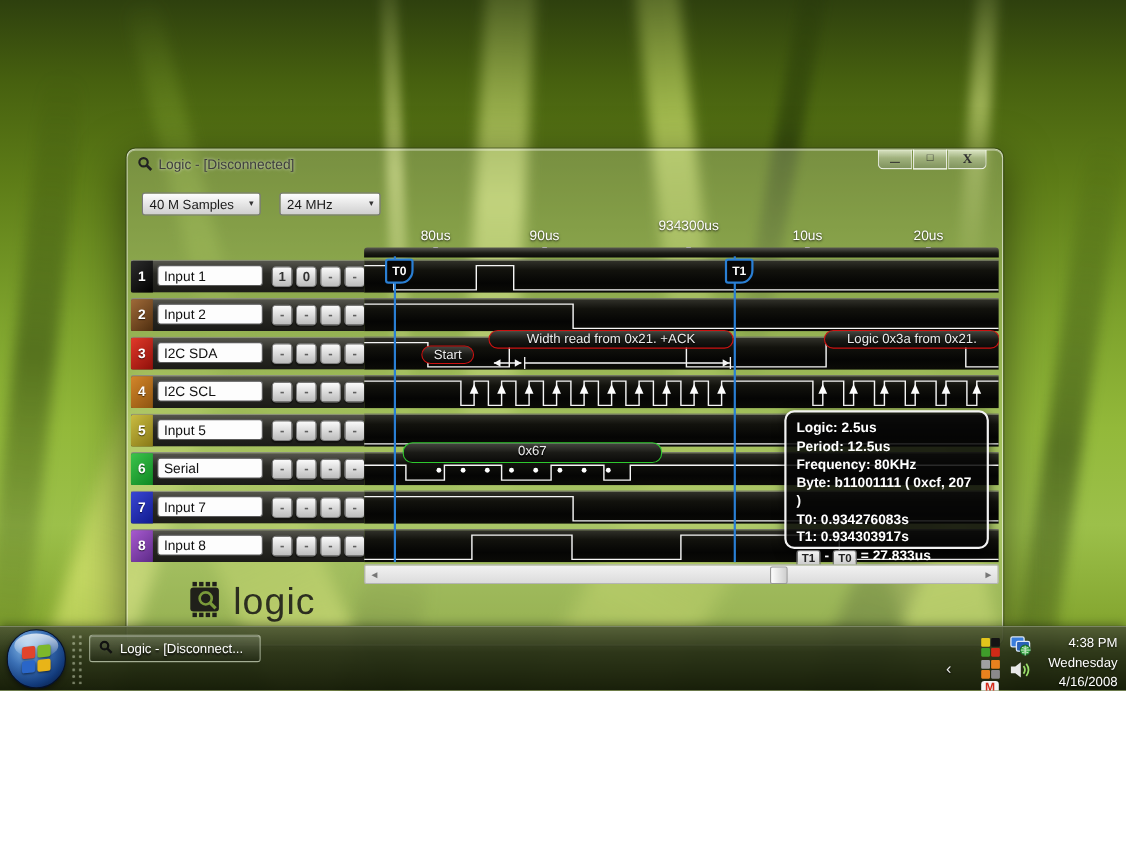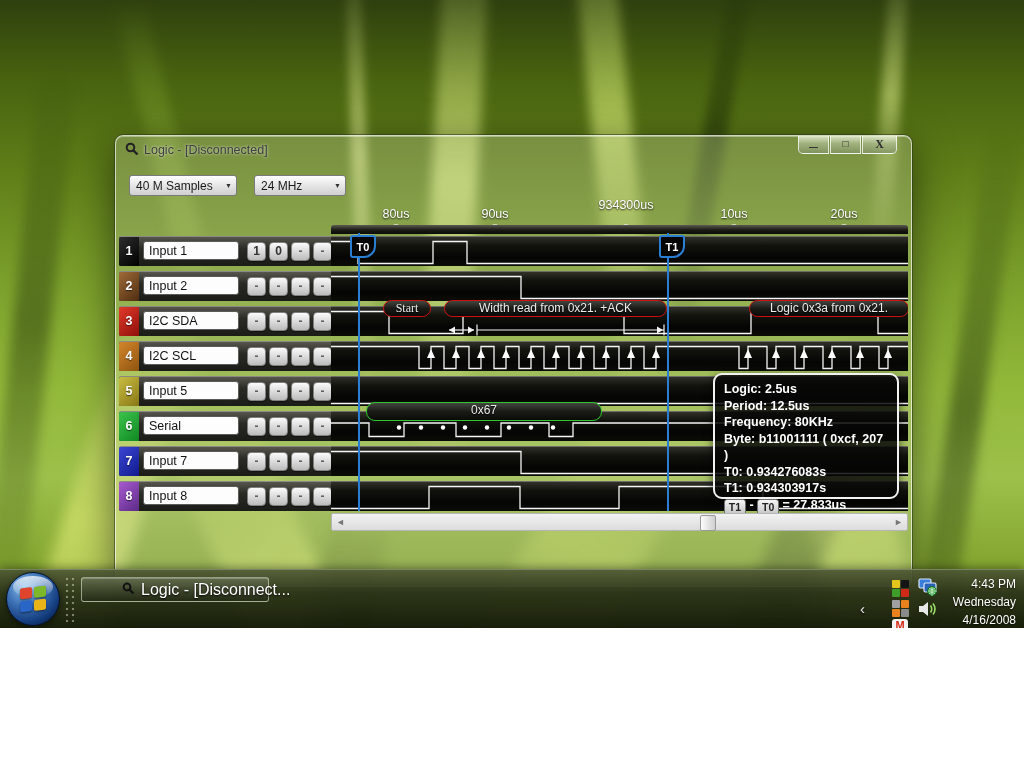--- a/index.html
+++ b/index.html
@@ -97,21 +97,21 @@
   .orb .gloss{position:absolute;left:6px;top:3px;width:40px;height:22px;border-radius:50%;
        background:linear-gradient(180deg,rgba(255,255,255,0.75),rgba(255,255,255,0.05));}
   .flag{position:absolute;left:13px;top:14px;width:26px;height:24px;transform:skewY(-6deg);}
   .flag div{position:absolute;width:12px;height:11px;border-radius:2px;box-shadow:0 1px 2px rgba(0,0,0,0.5);}
   .grip{position:absolute;left:64px;top:6px;width:12px;height:46px;
         background-image:radial-gradient(circle,rgba(230,240,210,0.45) 1px,rgba(0,0,0,0) 1.6px);
         background-size:6px 6px;cursor:col-resize;}
   .taskbtn{position:absolute;left:81px;top:7px;width:154px;height:23px;
            background:linear-gradient(180deg,rgba(120,130,100,0.55),rgba(35,42,22,0.7));
            border:1px solid rgba(235,245,220,0.55);border-radius:3px;display:flex;align-items:center;
-           color:#fff;font-size:16px;cursor:pointer;box-shadow:inset 0 1px 0 rgba(255,255,255,0.25);padding-left:32px;}
+           color:#fff;font-size:12px;cursor:pointer;box-shadow:inset 0 1px 0 rgba(255,255,255,0.25);}
   .taskbtn span.txt{margin-left:6px;text-shadow:0 1px 2px #000;white-space:nowrap;}
   .tray{position:absolute;right:0;top:0;width:150px;height:58px;color:#fff;}
   .chev{position:absolute;left:-14px;top:30px;font-size:15px;color:#eee;cursor:pointer;text-shadow:0 1px 2px #000;}
   .quad{position:absolute;width:17px;height:17px;cursor:pointer;}
   .quad div{position:absolute;width:8px;height:8px;border-radius:1px;}
   .clock{position:absolute;right:8px;top:5px;text-align:right;font-size:12px;line-height:18px;
          text-shadow:0 1px 2px rgba(0,0,0,0.8);cursor:default;}
   .mailico{position:absolute;width:16px;height:13px;background:#f4f4f4;border-radius:3px;color:#d42a1a;
            font-size:11px;font-weight:bold;text-align:center;line-height:13px;cursor:pointer;}
 </style>
@@ -318,41 +318,61 @@
         </div>
         <div class="wave-row" style="top: 252px;">
           <svg width="577" height="30">
             <path d="M 0 26.5 L 98 26.5 L 98 4.5 L 189 4.5 L 189 26.5 L 288 26.5 L 288 4.5 L 432 4.5 L 432 26.5 L 577 26.5" fill="none" stroke="#f5f5f5" stroke-width="1.3"></path>
           </svg>
         </div>
         <div class="tline" style="left: 27px; background: rgb(42, 127, 212);"></div>
         <div class="ttag" style="left: 19px; top: 6px; border-color: rgb(42, 127, 212);">T0</div>
         <div class="tline" style="left: 336px; background: rgb(42, 127, 212);"></div>
         <div class="ttag" style="left: 328px; top: 6px; border-color: rgb(42, 127, 212);">T1</div>
-        <div class="bubble" style="left: 52px; top: 71px; width: 48px; height: 17px; border: 1.5px solid rgb(204, 17, 17); font-family: Liberation Serif, serif;">Start</div>
+        <div class="bubble" style="left: 52px; top: 85px; width: 48px; height: 17px; border: 1.5px solid rgb(204, 17, 17);">Start</div>
         <div class="bubble" style="left: 113px; top: 71px; width: 223px; height: 17px; border: 1.5px solid rgb(204, 17, 17);">Width read from 0x21. +ACK</div>
         <div class="bubble" style="left: 418px; top: 71px; width: 160px; height: 17px; border: 1.5px solid rgb(204, 17, 17);">Logic 0x3a from 0x21.</div>
         <div class="bubble" style="left: 35px; top: 173px; width: 236px; height: 19px; border: 1.5px solid rgb(46, 200, 46);">0x67</div>
         <div class="tooltip" id="tooltipbox">
           <div>Logic: 2.5us</div>
           <div>Period: 12.5us</div>
           <div>Frequency: 80KHz</div>
           <div>Byte: b11001111 ( 0xcf, 207 )</div>
           <div>T0: 0.934276083s</div>
           <div>T1: 0.934303917s</div>
           <div><span class="tt-btn">T1</span><span> - </span><span class="tt-btn">T0</span><span> = 27.833us</span></div>
         </div>
       </div>
 
     <div class="hscroll">
       <span class="sarrow left">◄</span>
       <div class="sthumb"></div>
       <span class="sarrow right">►</span>
     </div>
 
+    <div class="logo">
+      <span>
+        <svg width="40" height="40" viewBox="0 0 40 40">
+          <g fill="#20201a">
+            <rect x="7" y="9" width="26" height="22" rx="3"></rect>
+            <rect x="9" y="4" width="4" height="4"></rect>
+              <rect x="15" y="4" width="4" height="4"></rect>
+              <rect x="21" y="4" width="4" height="4"></rect>
+              <rect x="27" y="4" width="4" height="4"></rect>
+            <rect x="9" y="32" width="4" height="4"></rect>
+              <rect x="15" y="32" width="4" height="4"></rect>
+              <rect x="21" y="32" width="4" height="4"></rect>
+              <rect x="27" y="32" width="4" height="4"></rect>
+          </g>
+          <circle cx="21" cy="19" r="5.5" fill="none" stroke="#7a9a3a" stroke-width="2.4"></circle>
+          <line x1="25" y1="23" x2="30" y2="28" stroke="#7a9a3a" stroke-width="3"></line>
+        </svg>
+      </span>
+      <span class="logotext">logic</span>
+    </div>
   </div>
 
   <div class="taskbar">
     <div class="orb">
       <div class="gloss"></div>
       <div class="flag" id="orbflag">
           <div style="left: 0px; top: 0px; background: rgb(224, 68, 44);"></div>
           <div style="left: 14px; top: 0px; background: rgb(125, 184, 42);"></div>
           <div style="left: 0px; top: 13px; background: rgb(42, 102, 200);"></div>
           <div style="left: 14px; top: 13px; background: rgb(232, 180, 24);"></div>
@@ -391,19 +411,19 @@
           <path d="M10 13 h9 M14 9 v9 M11 10.5 q3 2 6 0 M11 15.5 q3 -2 6 0" stroke="#d8eed8" stroke-width="0.8" fill="none"></path>
         </svg>
       </span>
       <span style="position:absolute;left:44px;top:31px;">
         <svg width="20" height="16">
           <polygon points="1,5 5,5 10,1 10,15 5,11 1,11" fill="#e8e8e8"></polygon>
           <path d="M12.5 4.5 q2.5 3.5 0 7 M15 2.5 q4 5.5 0 11" stroke="#9adf6a" stroke-width="1.6" fill="none"></path>
         </svg>
       </span>
       <div class="clock">
-        <div>4:43 PM</div>
+        <div>4:38 PM</div>
         <div>Wednesday</div>
         <div>4/16/2008</div>
       </div>
     </div>
   </div>
 </div>
 
 </body></html>

